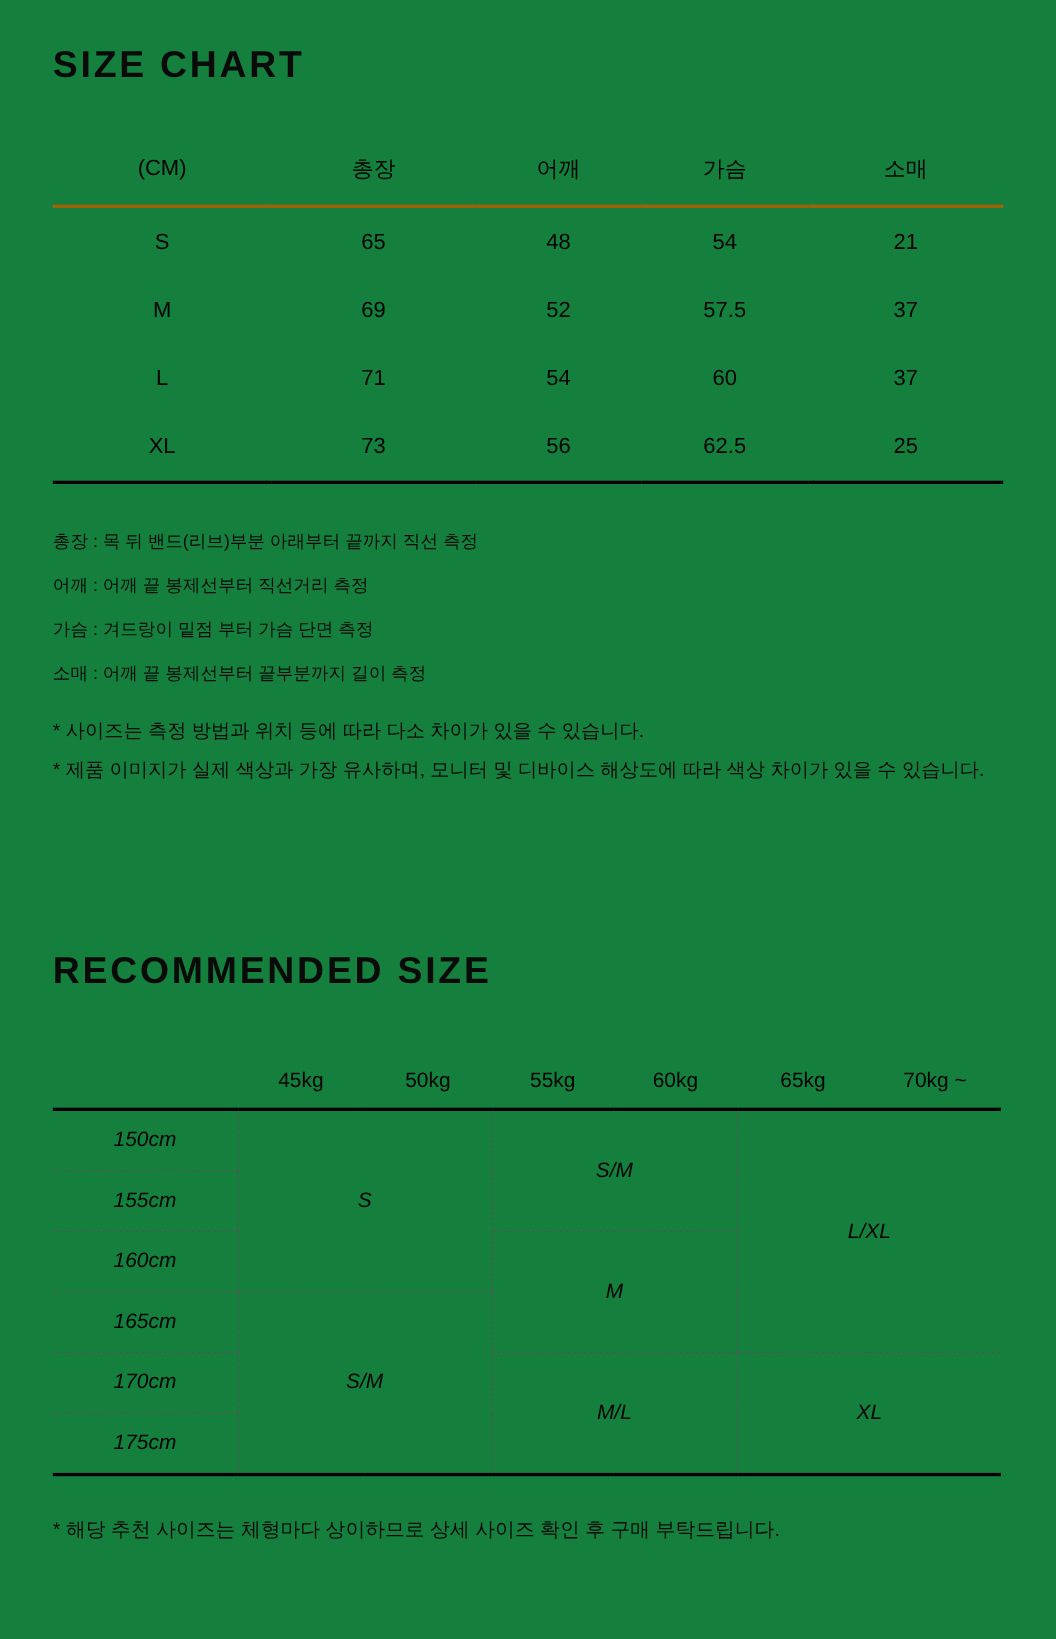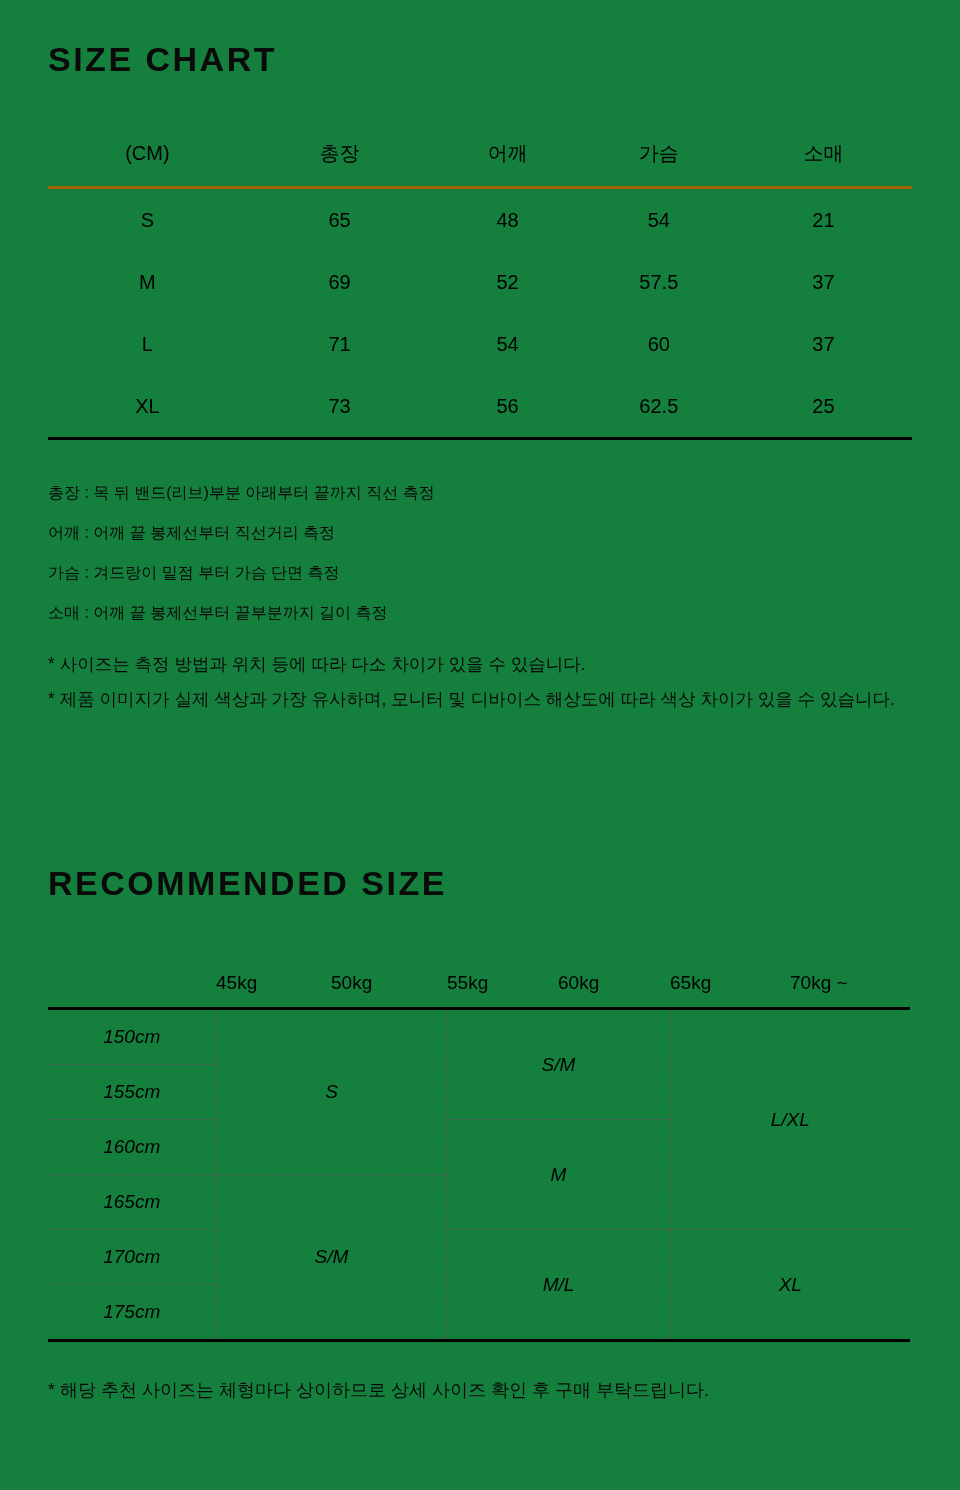--- a/index.html
+++ b/index.html
@@ -82,21 +82,21 @@
   table.reco-table {
     width: 862px;
     margin-top: 58px;
     border-collapse: collapse;
     table-layout: fixed;
   }
   table.reco-table th {
     font-weight: 400;
     font-size: 19px;
     height: 49px;
-    text-align: left;
+    text-align: center;
     vertical-align: middle;
     border-bottom: 3px solid #000;
     padding: 0;
   }
   table.reco-table td {
     font-size: 19px;
     height: 54px;
     text-align: center;
     vertical-align: middle;
     padding: 0;

